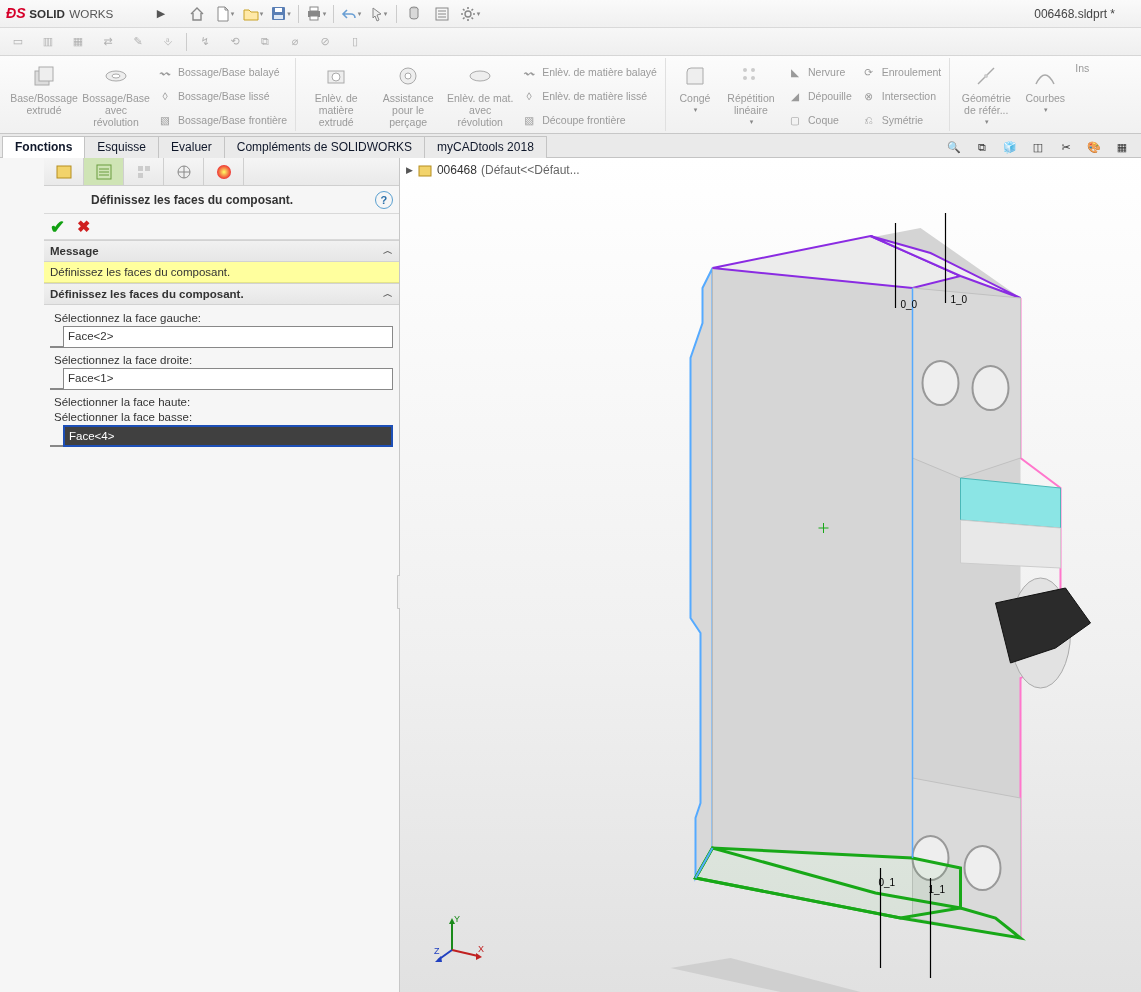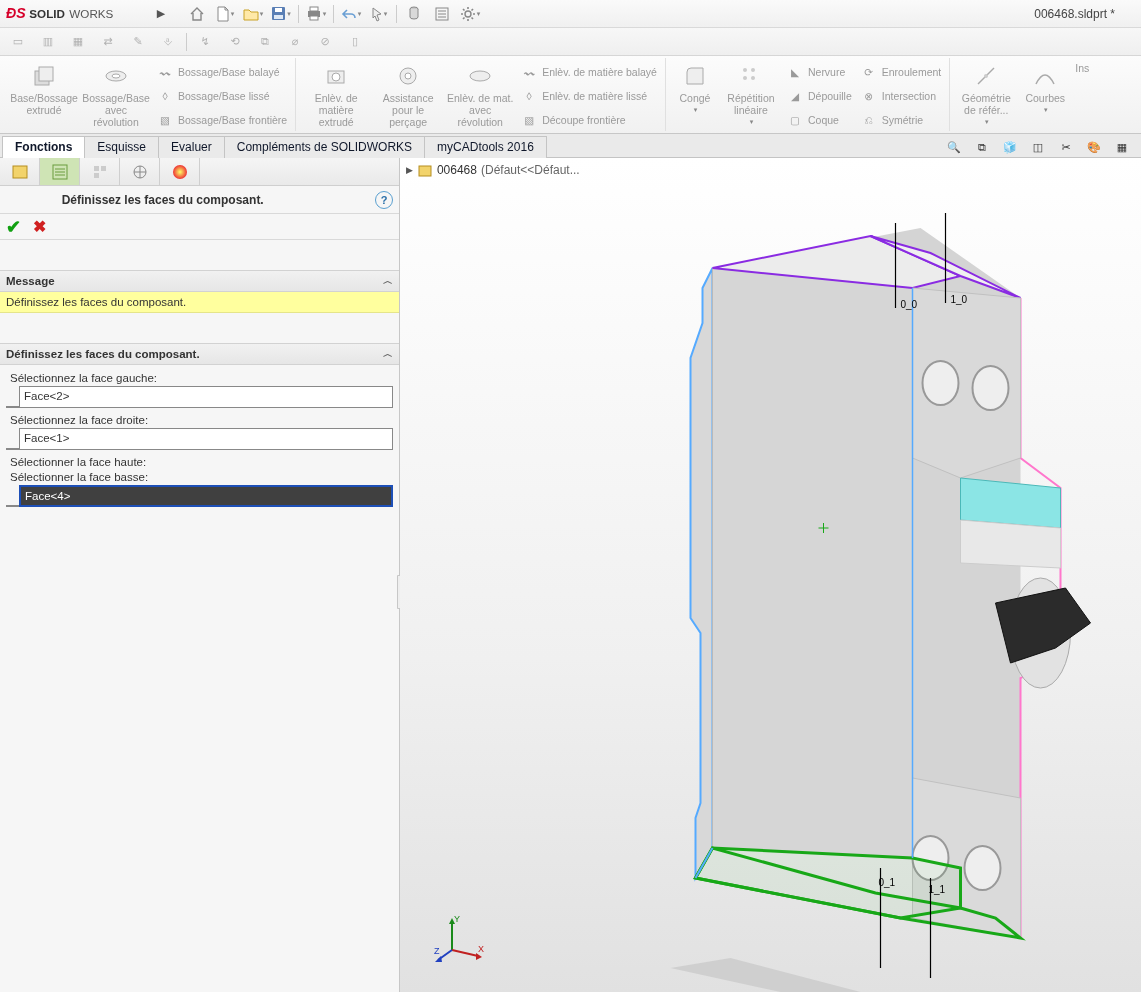--- a/index.html
+++ b/index.html
@@ -24,33 +24,33 @@
   .ribbon .smallbtn { display:flex; align-items:center; gap:4px; padding:2px 4px; color:#9a9a9a; font-size:10.5px; height:24px; white-space:nowrap;}
   .ribbon .smallbtn .ic { width:18px; height:18px; display:flex; align-items:center; justify-content:center; }
 
   .tabstrip { height: 24px; background:#eaeaea; border-bottom:1px solid #c4c4c4; display:flex; align-items:flex-end; padding-left:2px; }
   .tabstrip .tab { padding:3px 12px 4px; font-size:12px; background:#eaeaea; border:1px solid #c4c4c4; border-bottom:none; margin-right:-1px; color:#0f172a; position:relative; top:1px; }
   .tabstrip .tab.active { background:#fff; font-weight:bold; }
   .tabstrip .right-tools { margin-left:auto; display:flex; align-items:center; padding:0 8px; gap:6px; }
   .tabstrip .right-tools .rbtn { width:22px; height:20px; display:flex; align-items:center; justify-content:center; }
 
   .workspace { position:absolute; top:158px; bottom:0; left:0; right:0; display:flex; }
-  .leftpanel { width:400px; background:#f6f6f6; border-right:1px solid #c7c7c7; display:flex; flex-direction:column; position:relative; }
+  .leftpanel { width:400px; background:#f6f6f6; border-right:1px solid #c7c7c7; display:flex; flex-direction:column; position:relative;padding-left:44px; }
   .lp-handle { position:absolute; right:-8px; top:50%; width:10px; height:34px; background:#eee; border:1px solid #c7c7c7; border-radius:0 4px 4px 0; display:flex; align-items:center; justify-content:center; font-size:8px; color:#888;}
   .lp-tabs { height:28px; background:linear-gradient(#f5f5f5,#e9e9e9); border-bottom:1px solid #cfcfcf; display:flex; }
   .lp-tabs .lptab { width:40px; display:flex; align-items:center; justify-content:center; border-right:1px solid #cfcfcf; }
   .lp-tabs .lptab.active { background:#cfe4b5; }
 
   .lp-header { height:28px; display:flex; align-items:center; padding:0 6px; border-bottom:1px solid #d9d9d9; background:#f6f6f6; font-weight:bold; font-size:12px; }
   .lp-header .help { margin-left:auto; width:18px; height:18px; border:1px solid #5aa0d0; border-radius:50%; color:#2a6fa8; display:flex; align-items:center; justify-content:center; font-weight:bold; font-size:11px; }
   .lp-confirm { height:26px; display:flex; align-items:center; padding:0 6px; gap:12px; background:#f6f6f6; border-bottom:1px solid #d9d9d9; }
   .ok-check { color:#11a011; font-size:18px; font-weight:bold; }
   .cancel-x { color:#d02020; font-size:16px; font-weight:bold; }
 
-  .section-hdr { background:linear-gradient(#f1f1f1,#e6e6e6); border-top:1px solid #d2d2d2; border-bottom:1px solid #d2d2d2; padding:3px 6px; font-weight:bold; font-size:11.5px; display:flex; align-items:center;margin-top:30px; }
+  .section-hdr { background:linear-gradient(#f1f1f1,#e6e6e6); border-top:1px solid #d2d2d2; border-bottom:1px solid #d2d2d2; padding:3px 6px; font-weight:bold; font-size:11.5px; display:flex; align-items:center; }
   .section-hdr .chev { margin-left:auto; font-size:10px; color:#666; }
   .section-msg-y { background:#ffff9e; padding:4px 6px; font-size:11.5px; border-bottom:1px solid #e5e58a; }
   .section-body { padding:4px 6px 8px; font-size:11.5px; }
   .section-body .lbl { margin:3px 4px 2px; }
   .selbox { display:flex; align-items:flex-end; margin-bottom:6px; }
   .selcolor { width:13px; border:1px solid #888; border-right:none; }
   .selinput { flex:1; border:1px solid #888; padding:3px 4px; background:#fff; font-size:11.5px; height:22px; }
   .selinput.active { background:#404040; color:#fff; border:2px solid #1d4fb7; }
 
   .viewport { flex:1; background:linear-gradient(#ffffff 0%, #f0f0f0 60%, #e1e1e1 100%); position:relative; overflow:hidden; }
@@ -327,21 +327,21 @@
       <span>Ins</span>
     </div>
   </div>
 </div>
 
 <div class="tabstrip">
   <div class="tab active">Fonctions</div>
   <div class="tab">Esquisse</div>
   <div class="tab">Evaluer</div>
   <div class="tab">Compléments de SOLIDWORKS</div>
-  <div class="tab">myCADtools 2016</div>
+  <div class="tab">myCADtools 2018</div>
   <div class="right-tools">
     <div class="rbtn">🔍</div>
     <div class="rbtn">⧉</div>
     <div class="rbtn">🧊</div>
     <div class="rbtn">◫</div>
     <div class="rbtn">✂</div>
     <div class="rbtn">🎨</div>
     <div class="rbtn">▦</div>
   </div>
 </div>

